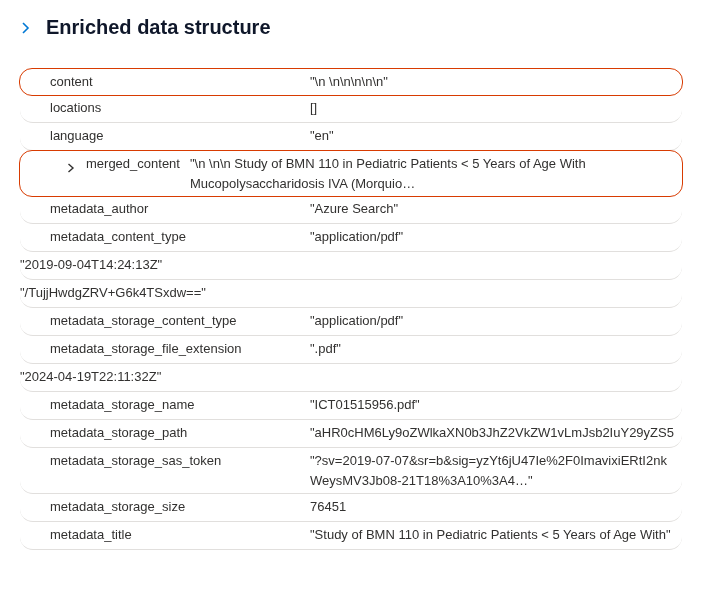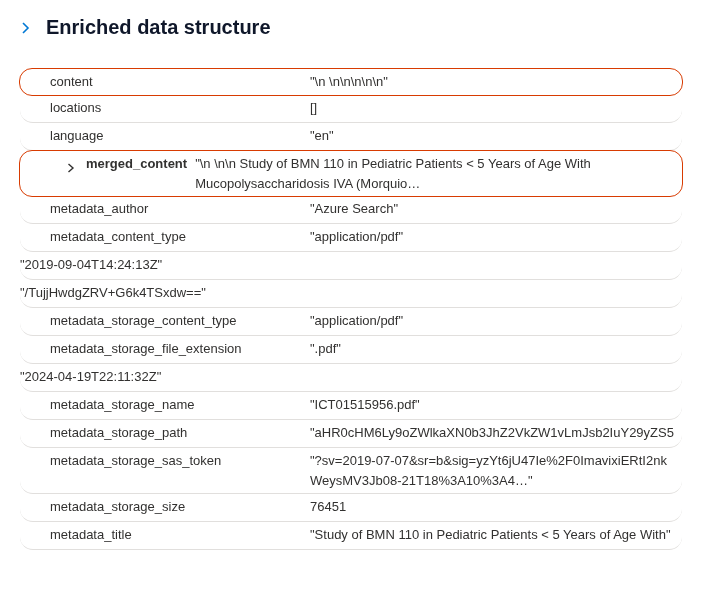--- a/index.html
+++ b/index.html
@@ -50,21 +50,21 @@
     flex: 0 0 290px;
     display: flex;
     align-items: center;
     padding-left: 30px;
     padding-right: 8px;
     line-height: 20px;
   }
   .key-cell.nested {
     padding-left: 46px;
     gap: 10px;
-    font-weight: 700;
+    font-weight: 400;
   }
   .nested .chev-inline {
     width: 10px;
     height: 10px;
     flex: 0 0 auto;
   }
   .val-cell {
     flex: 1;
     padding-right: 8px;
     line-height: 20px;

